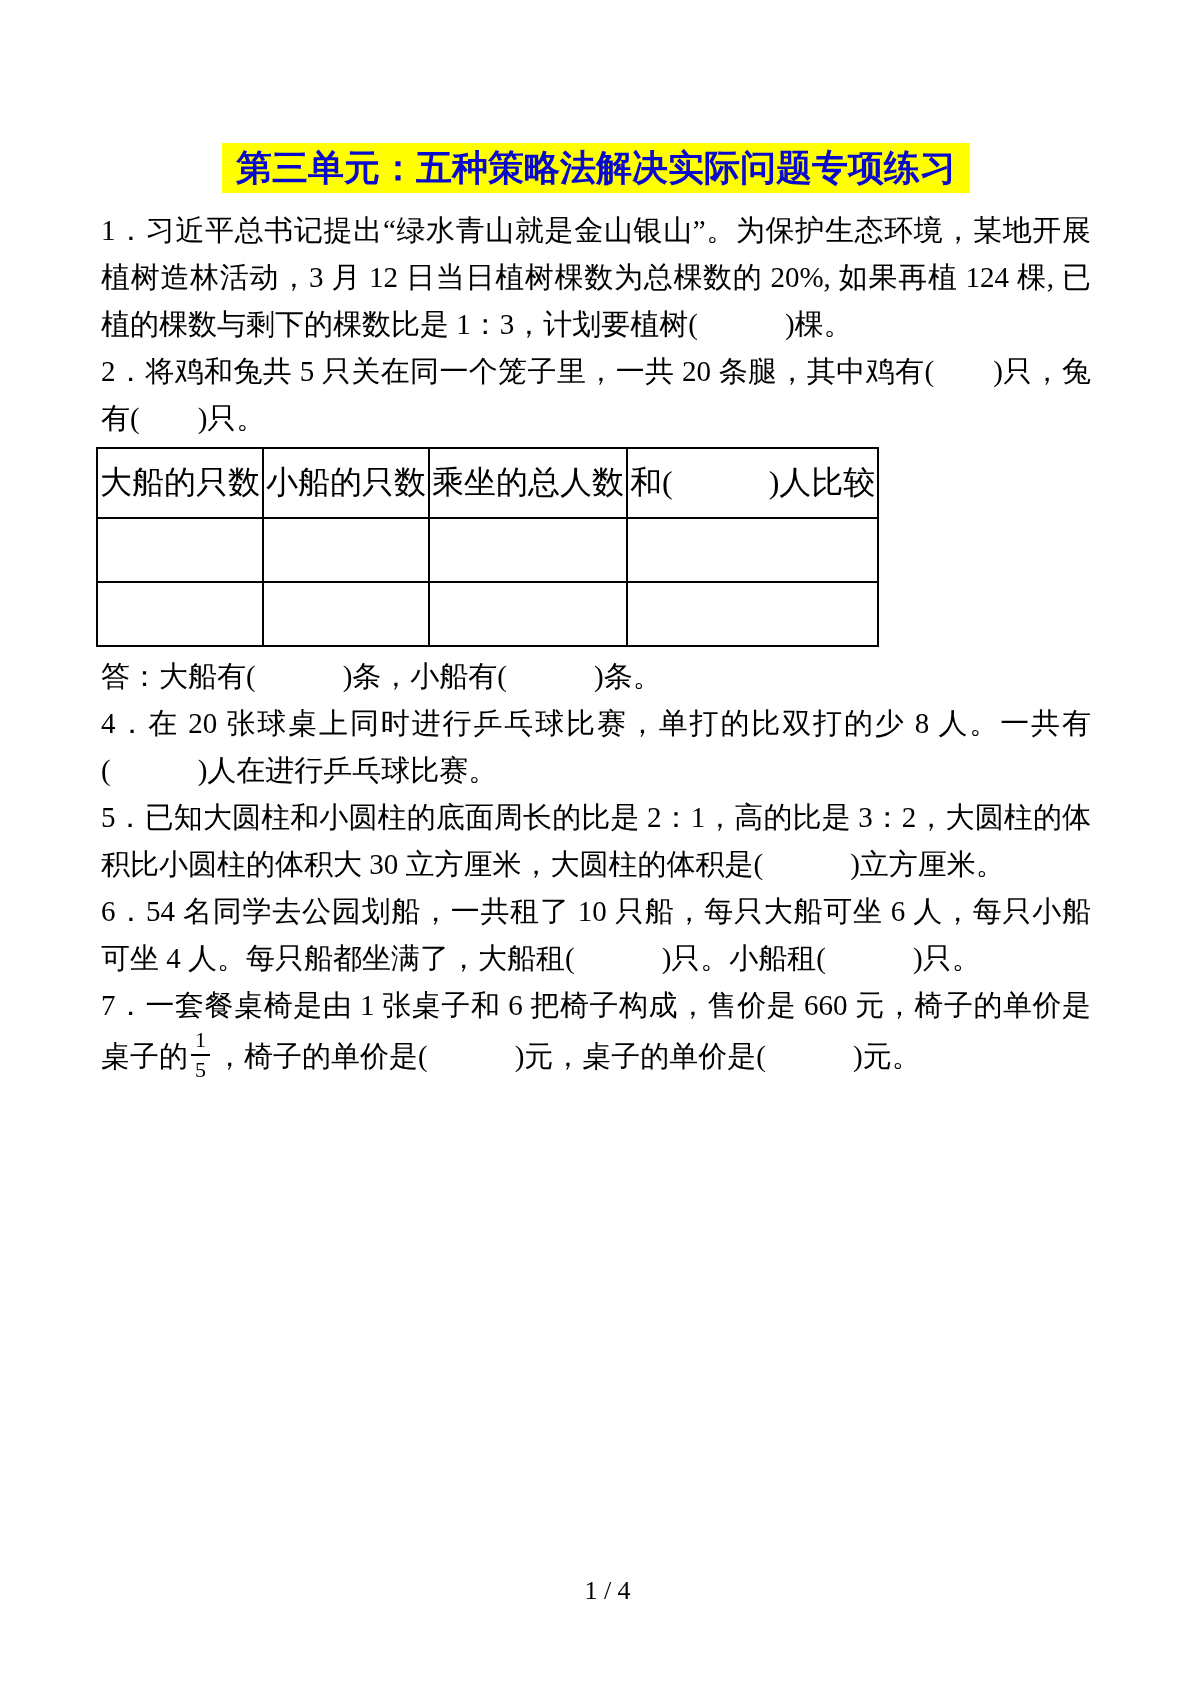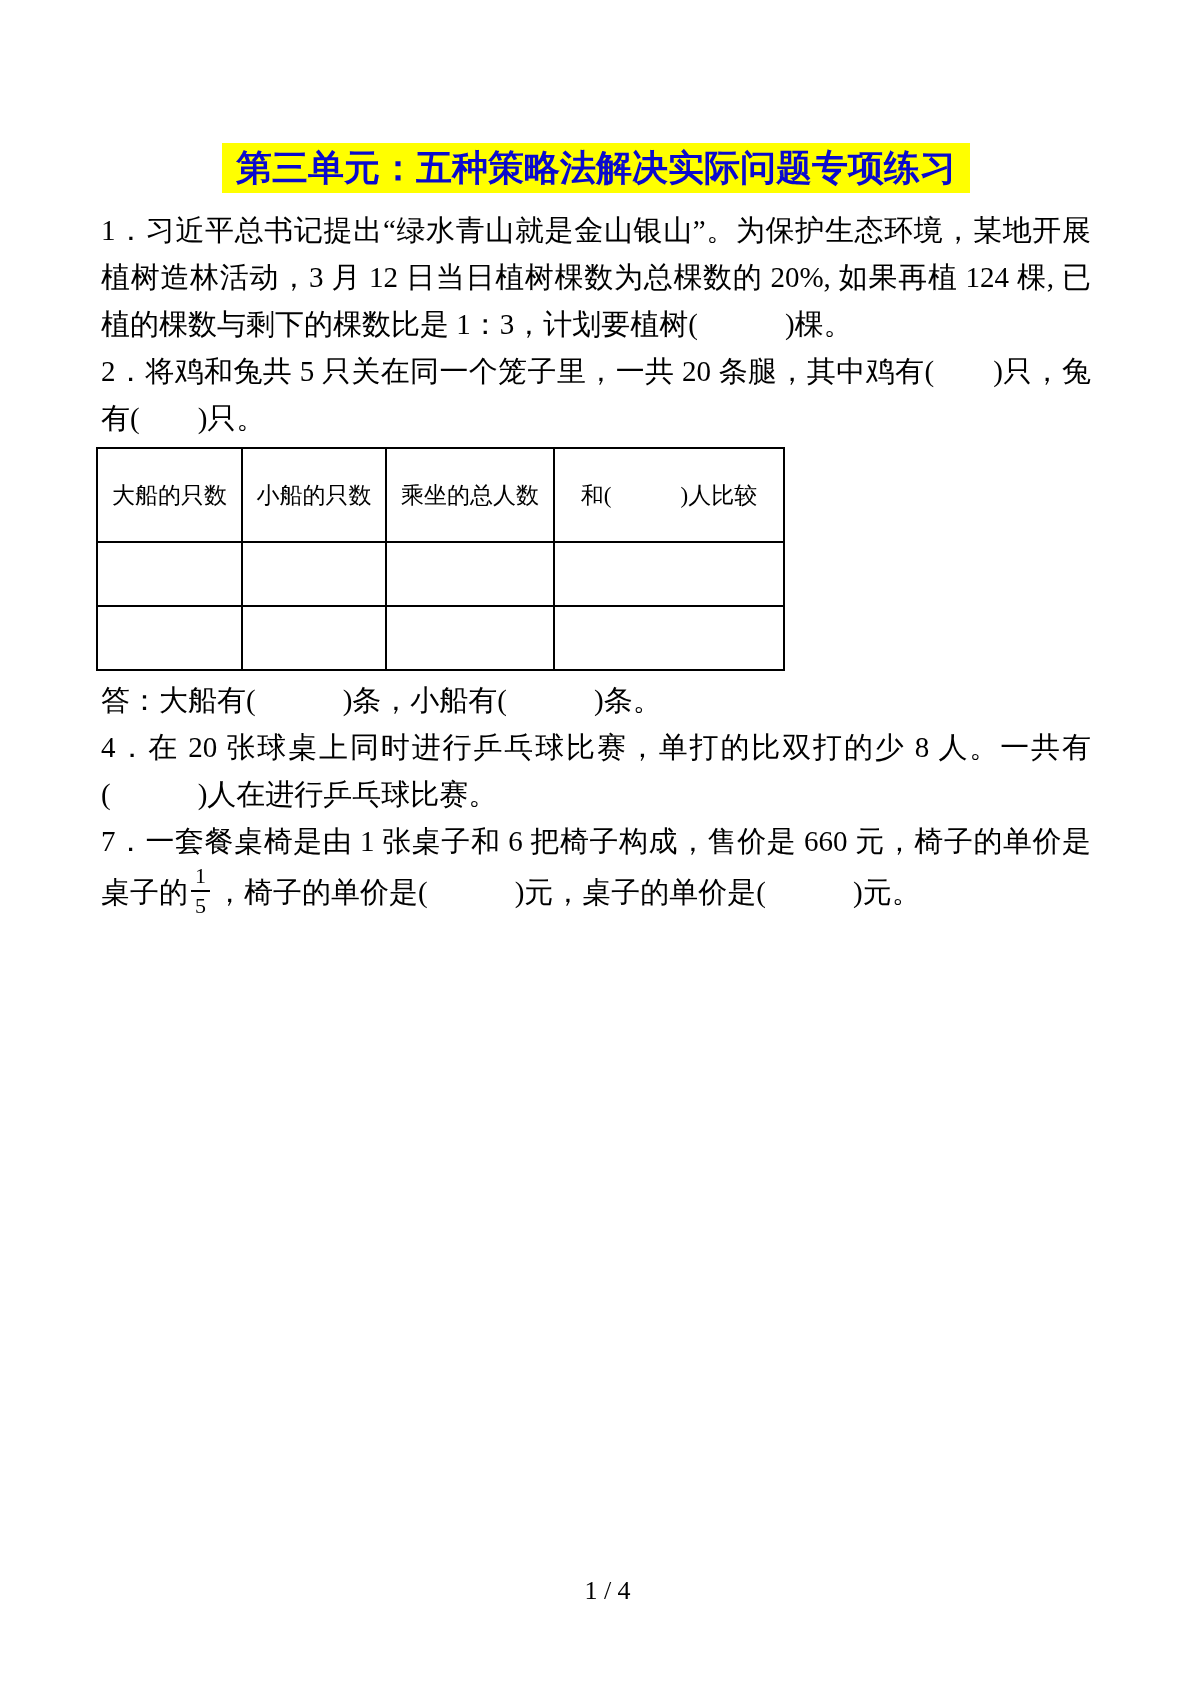--- a/index.html
+++ b/index.html
@@ -46,25 +46,25 @@
   table.fill-table {
     border-collapse: collapse;
     table-layout: fixed;
     margin: 5px 0 6px -5px;
   }
   .fill-table th, .fill-table td {
     border: 2px solid #000000;
     font-weight: normal;
   }
   .fill-table th {
-    font-size: 23px;
+    font-size: 32px;
     height: 60px;
     text-align: center;
     white-space: nowrap;
-    padding: 16px 2px;
+    padding: 4px 2px;
     overflow: hidden;
   }
   .fill-table td { height: 62px; padding: 0; }
 
   .frac {
     display: inline-block;
     vertical-align: middle;
     text-align: center;
     line-height: 1;
     margin: 0 5px 8px 3px;
@@ -124,19 +124,21 @@
           <td></td>
           <td></td>
           <td></td>
           <td></td>
         </tr>
       </tbody>
     </table>
 
     <p class="q">答：大船有(　　　)条，小船有(　　　)条。</p>
     <p class="q">4．在 20 张球桌上同时进行乒乓球比赛，单打的比双打的少 8 人。一共有(　　　)人在进行乒乓球比赛。</p>
+    <p class="q">5．已知大圆柱和小圆柱的底面周长的比是 2：1，高的比是 3：2，大圆柱的体积比小圆柱的体积大 30 立方厘米，大圆柱的体积是(　　　)立方厘米。</p>
+    <p class="q">6．54 名同学去公园划船，一共租了 10 只船，每只大船可坐 6 人，每只小船可坐 4 人。每只船都坐满了，大船租(　　　)只。小船租(　　　)只。</p>
 
     <p class="q"><span>7．一套餐桌椅是由 1 张桌子和 6 把椅子构成，售价是 660 元，椅子的单价是桌子的</span><span class="frac"><span class="num">1</span><span class="den">5</span></span><span>，椅子的单价是(　　　)元，桌子的单价是(　　　)元。</span></p>
 
   </div>
 
   <div class="page-footer">1 / 4</div>
 </div>
 
 </body></html>

